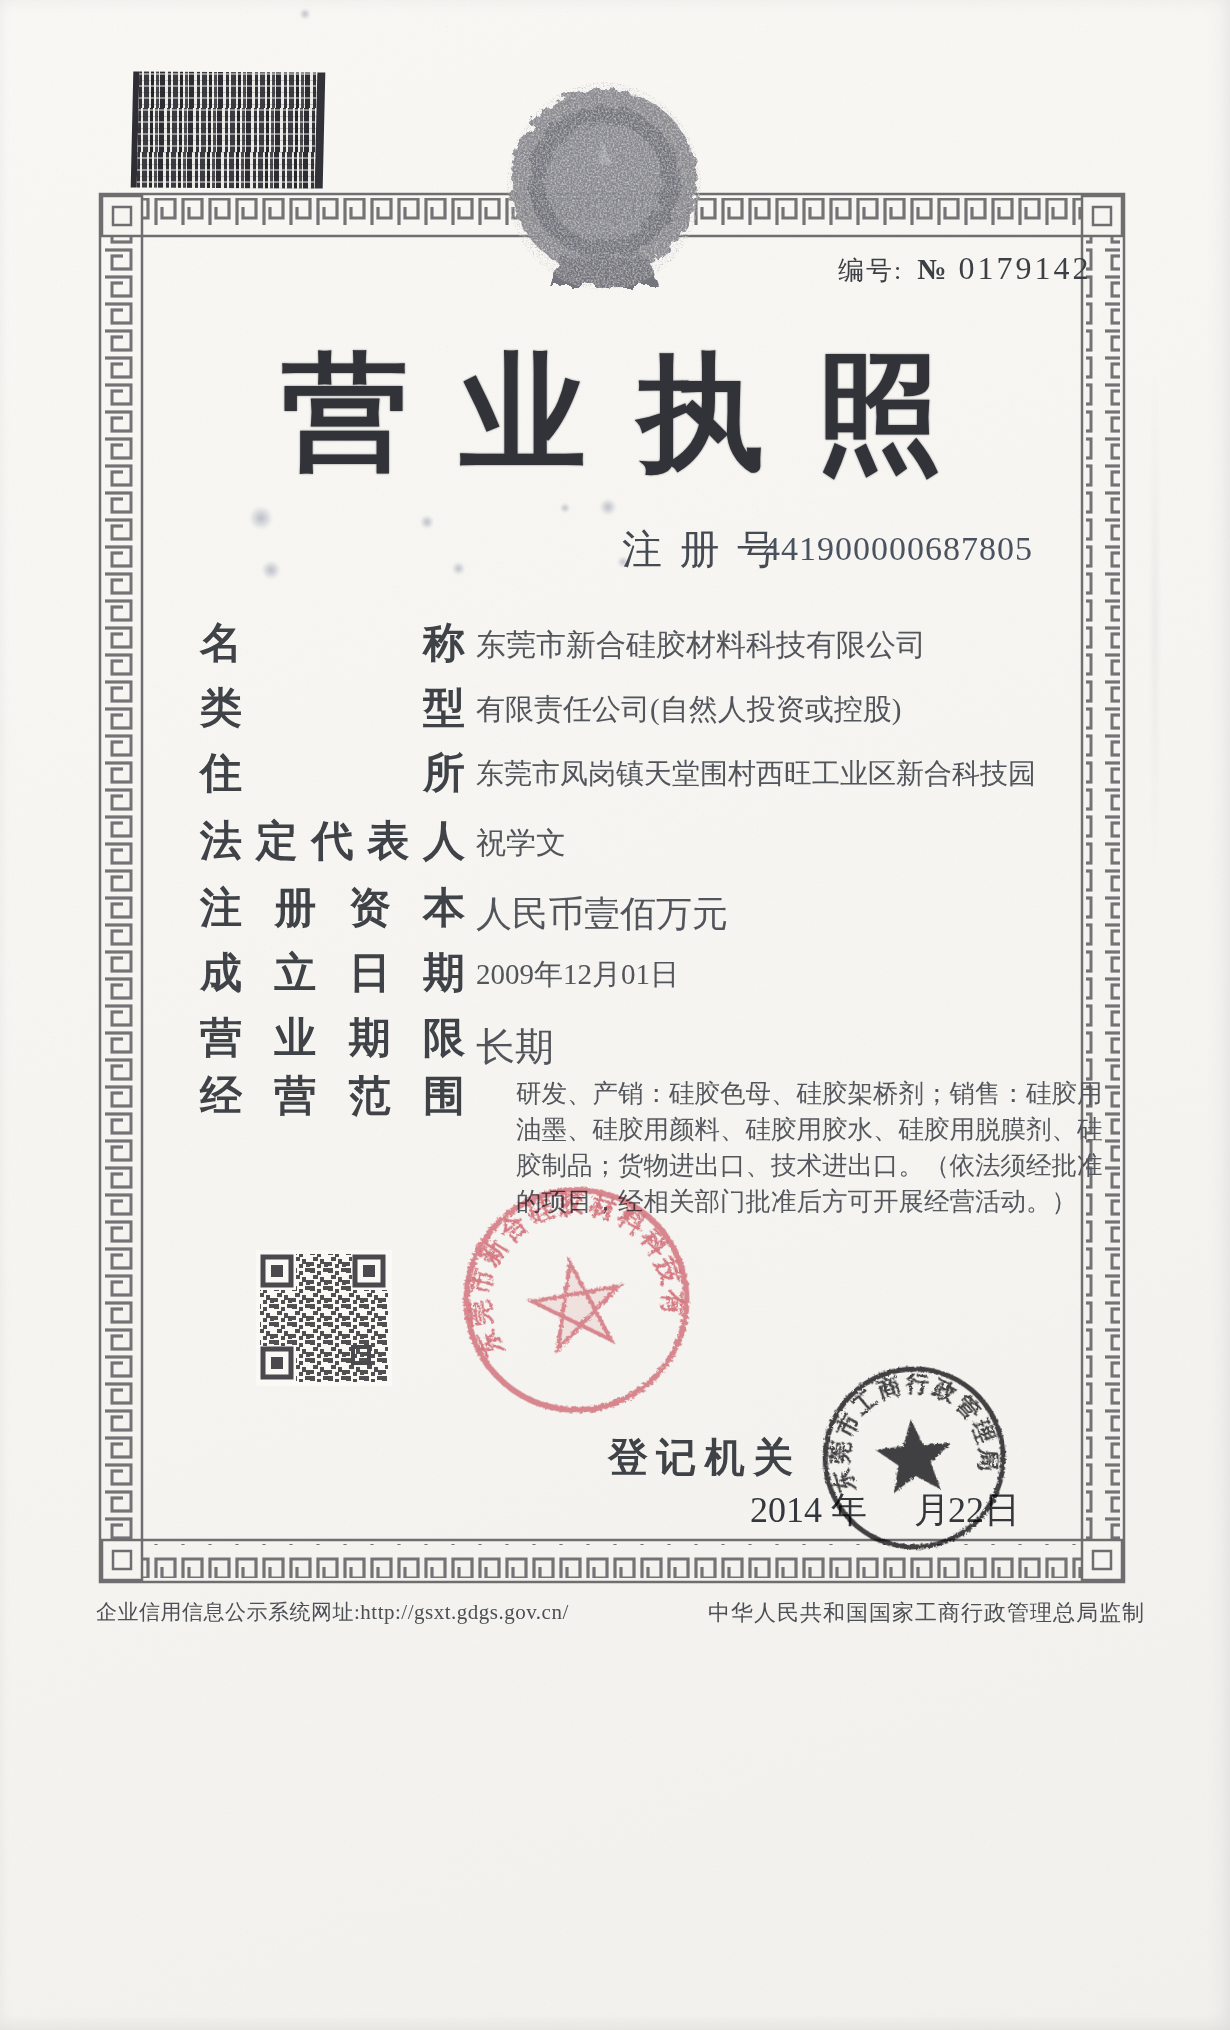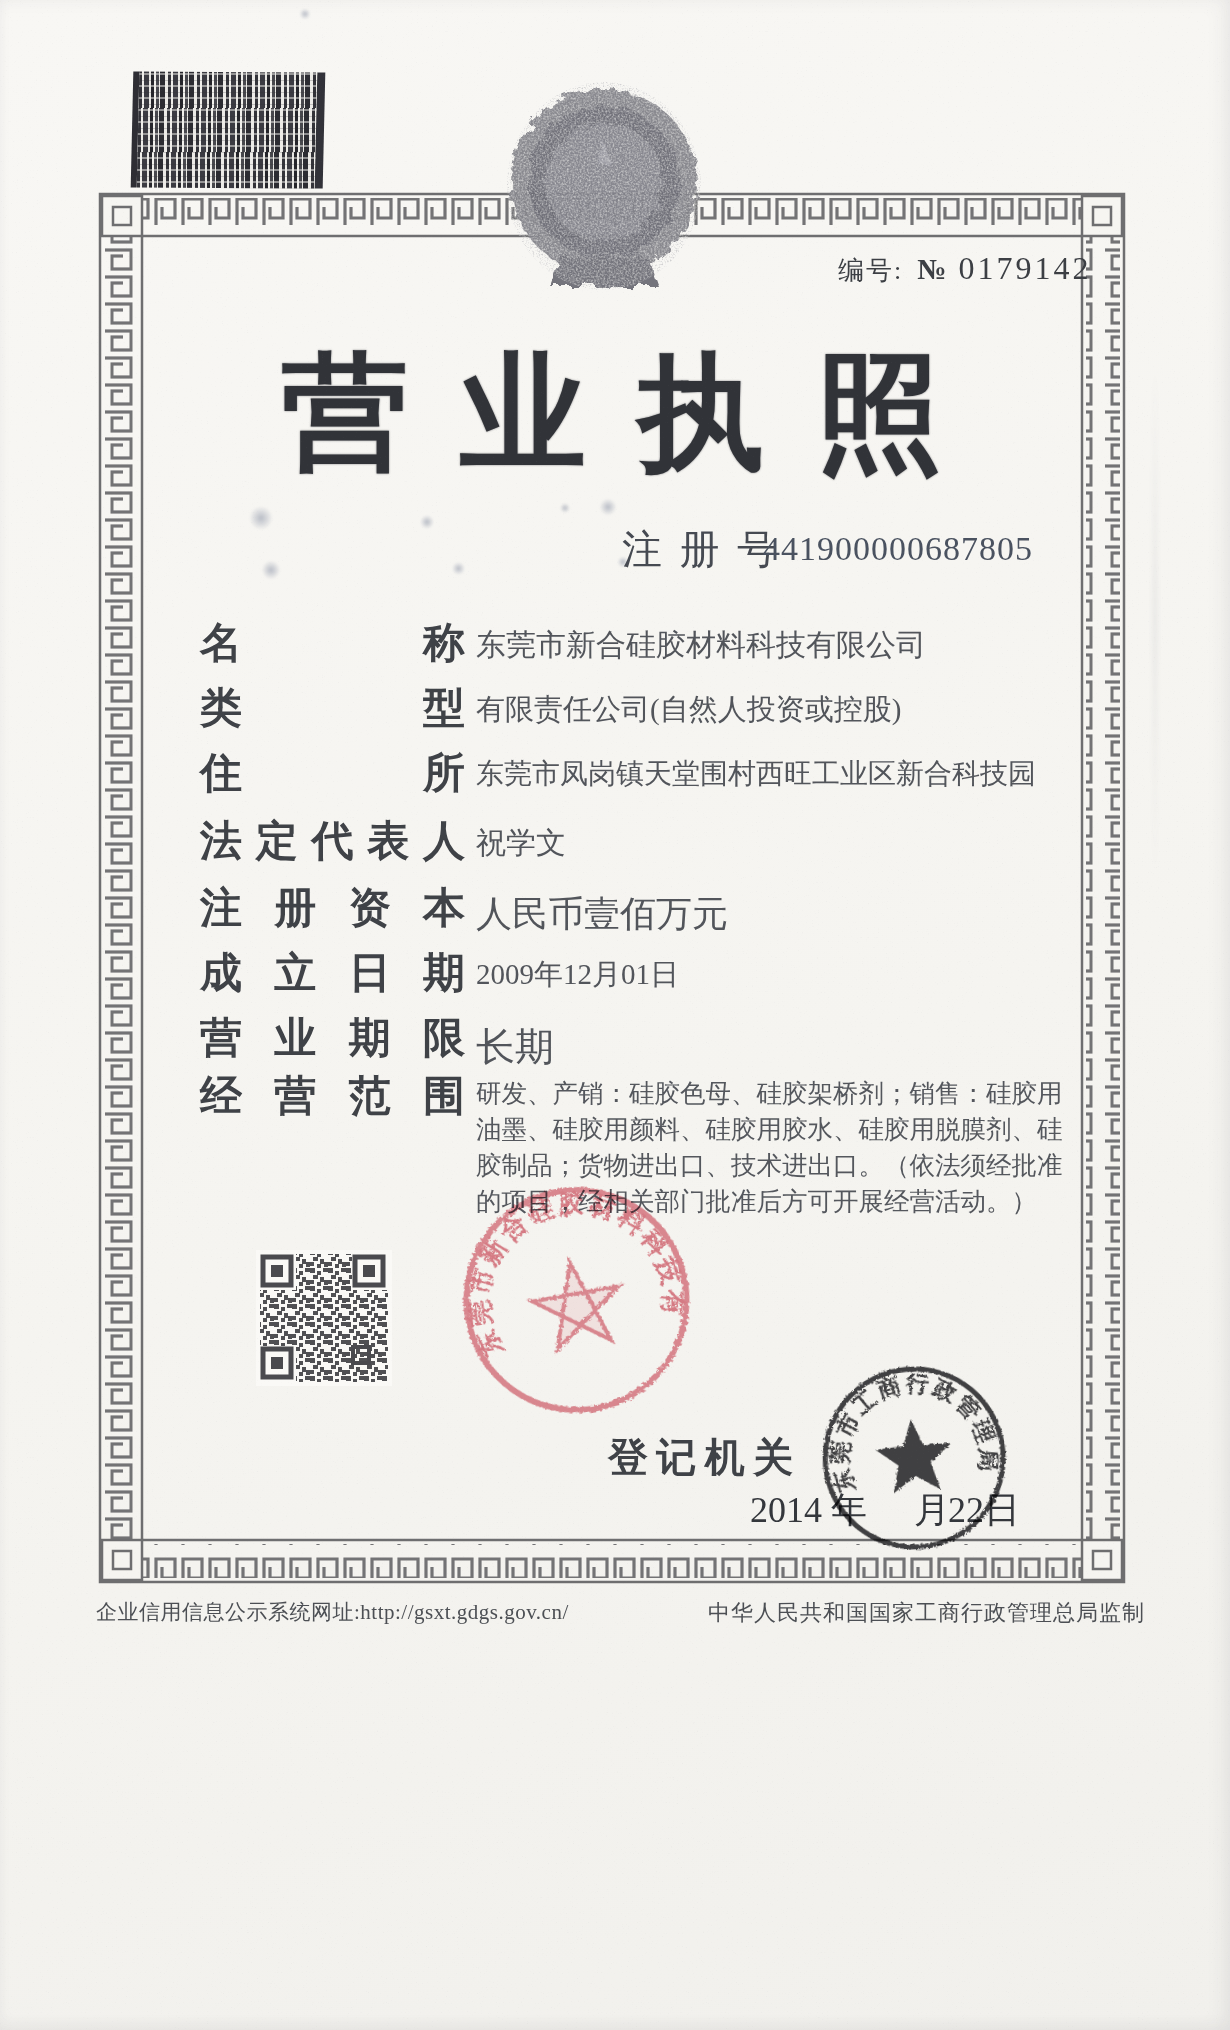--- a/index.html
+++ b/index.html
@@ -45,21 +45,21 @@
     color:#313338;filter:blur(.4px);text-shadow:0 0 2px rgba(45,45,50,.65);
     white-space:nowrap;
   }
   .jl{text-align:justify;text-align-last:justify;}
   .regrow{position:absolute;left:0;top:522px;width:100%;z-index:10;height:50px;text-decoration:underline;}
   .reglabel{position:absolute;left:622px;width:155px;font-size:40px;color:#464a52;}
   .regval{position:absolute;left:763px;top:8px;font-size:34px;letter-spacing:1px;color:#4a5260;}
   .row{position:absolute;left:0;width:100%;height:62px;z-index:10;}
   .flabel{position:absolute;left:200px;width:265px;font-size:42px;font-weight:600;color:#3f4247;filter:blur(.25px);}
   .fvalue{position:absolute;left:476px;top:10px;width:600px;color:#52555b;white-space:nowrap;}
-  .fvalue.scope{white-space:normal;width:592px;font-size:25.5px;line-height:36px;top:8px;color:#54575d;}
+  .fvalue.scope{white-space:normal;width:592px;font-size:25.5px;line-height:36px;top:8px;color:#54575d;margin-left:40px;}
   .registrar{position:absolute;left:608px;top:1430px;width:185px;font-size:40px;font-weight:600;color:#3f4247;z-index:10;}
   .dpart{position:absolute;z-index:10;font-size:36px;color:#34373c;white-space:nowrap;}
   .footer{position:absolute;top:1598px;z-index:10;color:#4c4f54;white-space:nowrap;text-align:right;}
   .footer.left{left:96px;font-size:21px;letter-spacing:.5px;}
   .footer.right{left:708px;font-size:22px;letter-spacing:1px;}
   
   .qr{position:absolute;left:256px;top:1250px;z-index:10;opacity:.88;}
   .seal-red{position:absolute;left:452px;top:1178px;z-index:30;transform:rotate(-10deg);mix-blend-mode:multiply;opacity:.85;}
   .seal-black{position:absolute;left:818px;top:1360px;z-index:31;transform:rotate(-5deg);mix-blend-mode:multiply;opacity:.9;}
   

